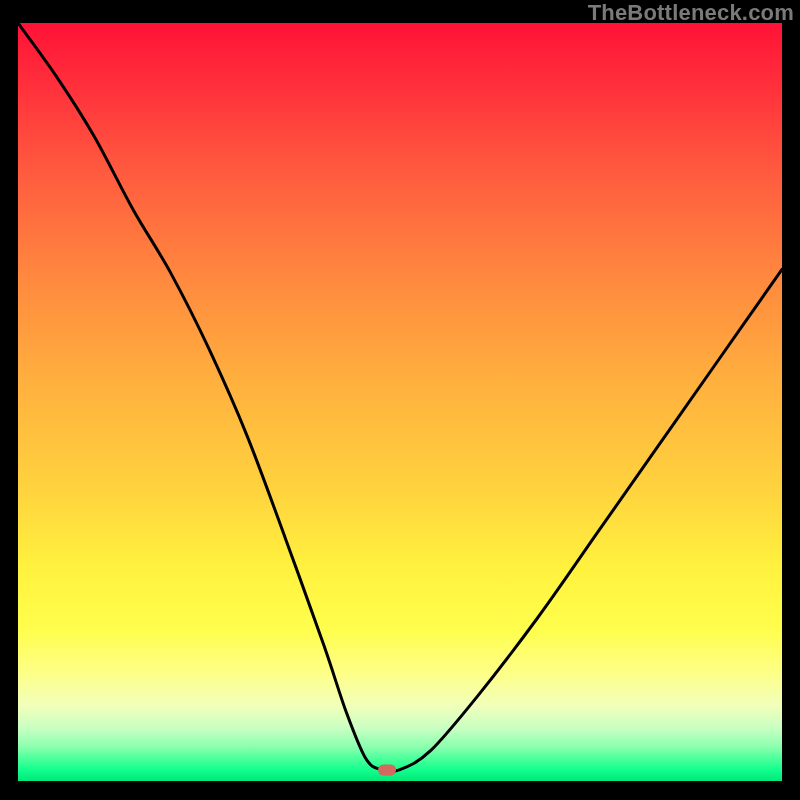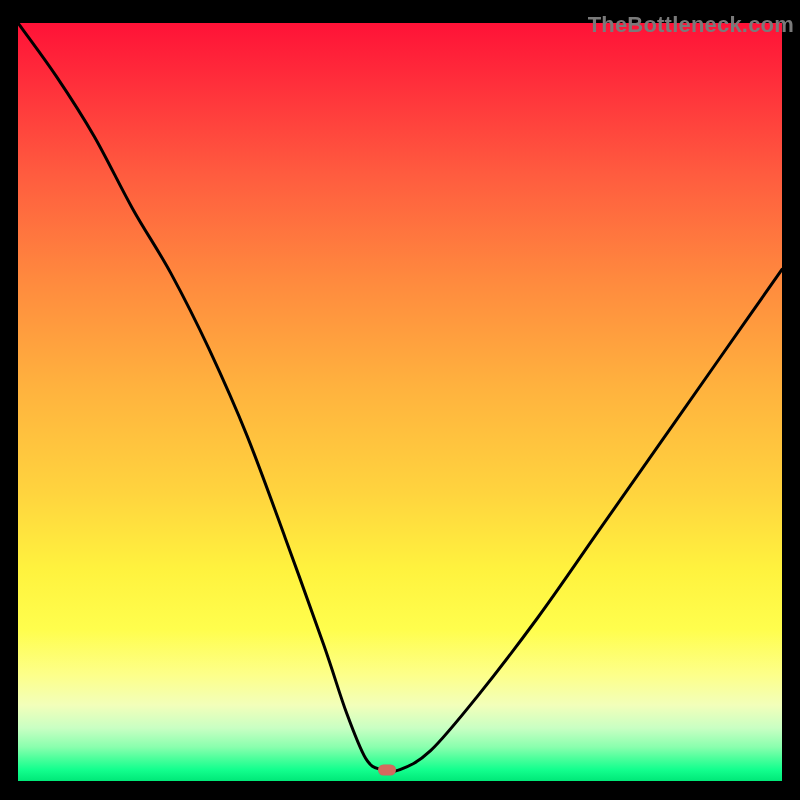--- a/index.html
+++ b/index.html
@@ -12,21 +12,21 @@
     overflow: hidden;
   }
   .frame {
     position: relative;
     width: 800px;
     height: 800px;
     background: #000;
   }
   .watermark {
     position: absolute;
-    top: 12px;
+    top: 0;
     right: 6px;
     color: #7a7a7a;
     font-size: 22px;
     font-weight: 600;
     letter-spacing: 0.2px;
     z-index: 50;
     user-select: none;
   }
   .plot-area {
     position: absolute;

